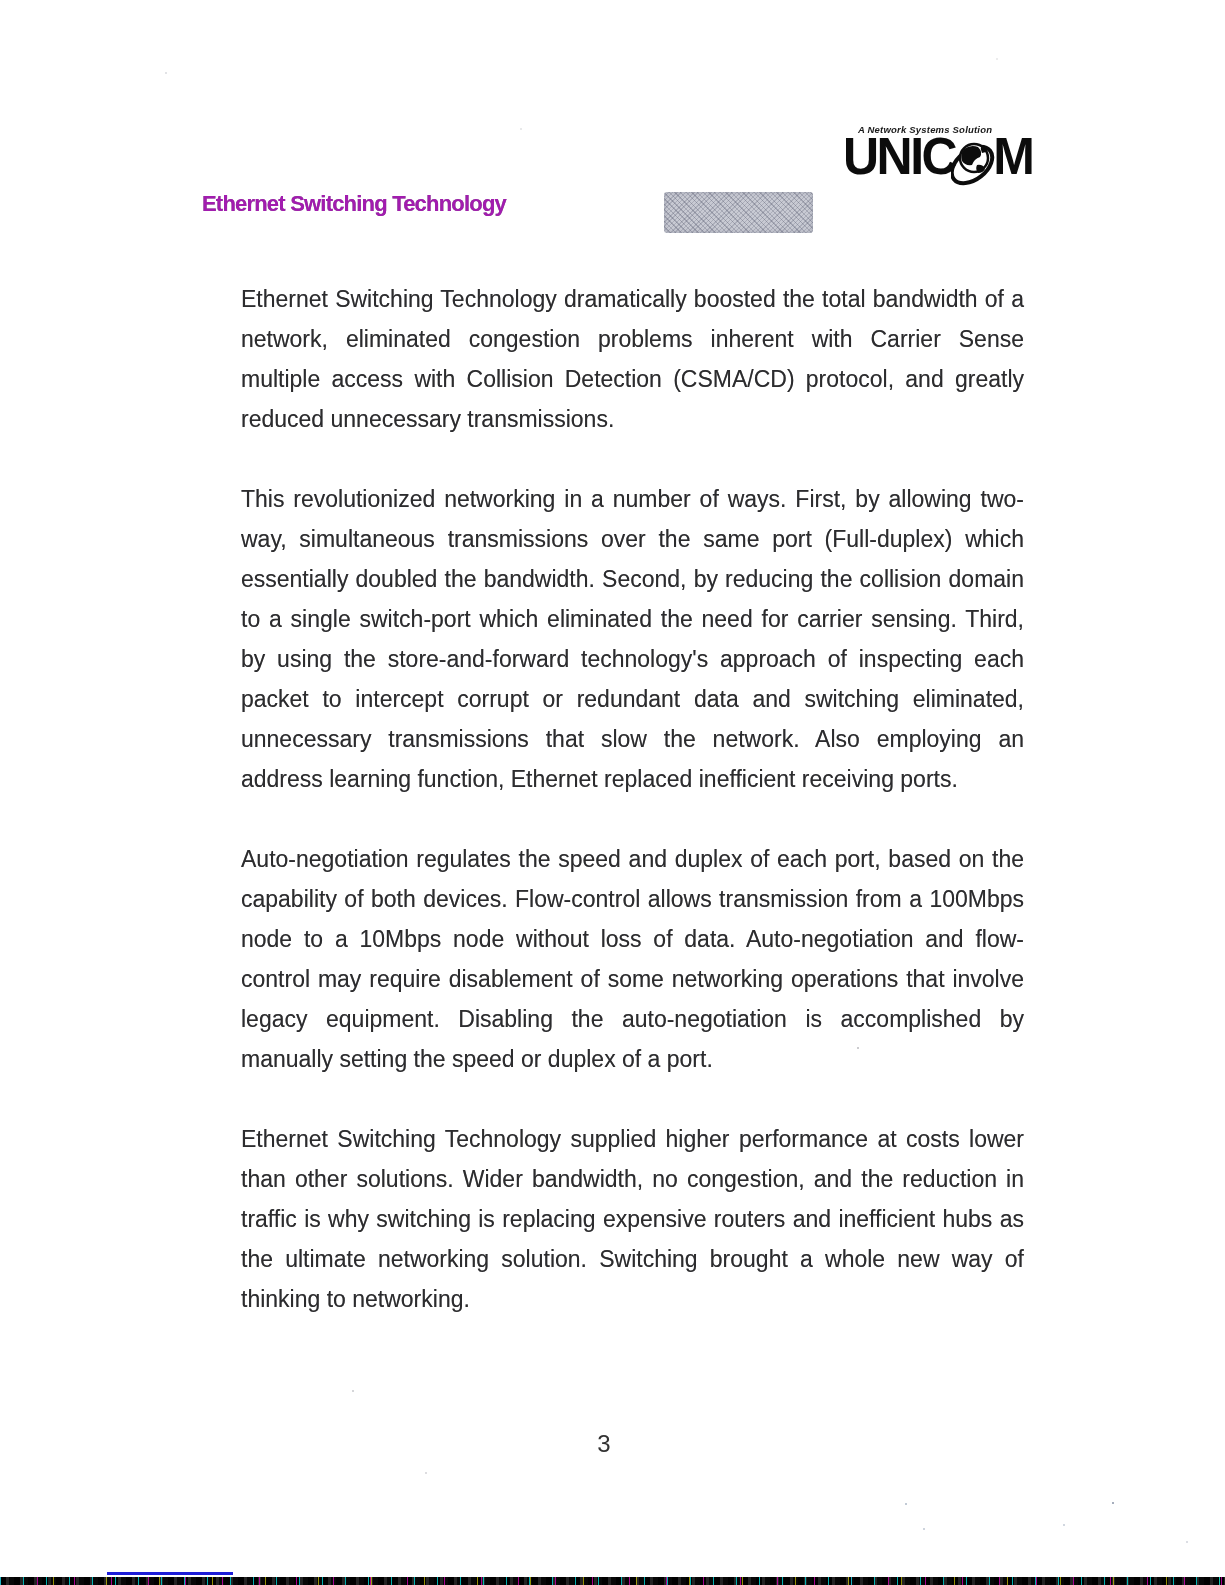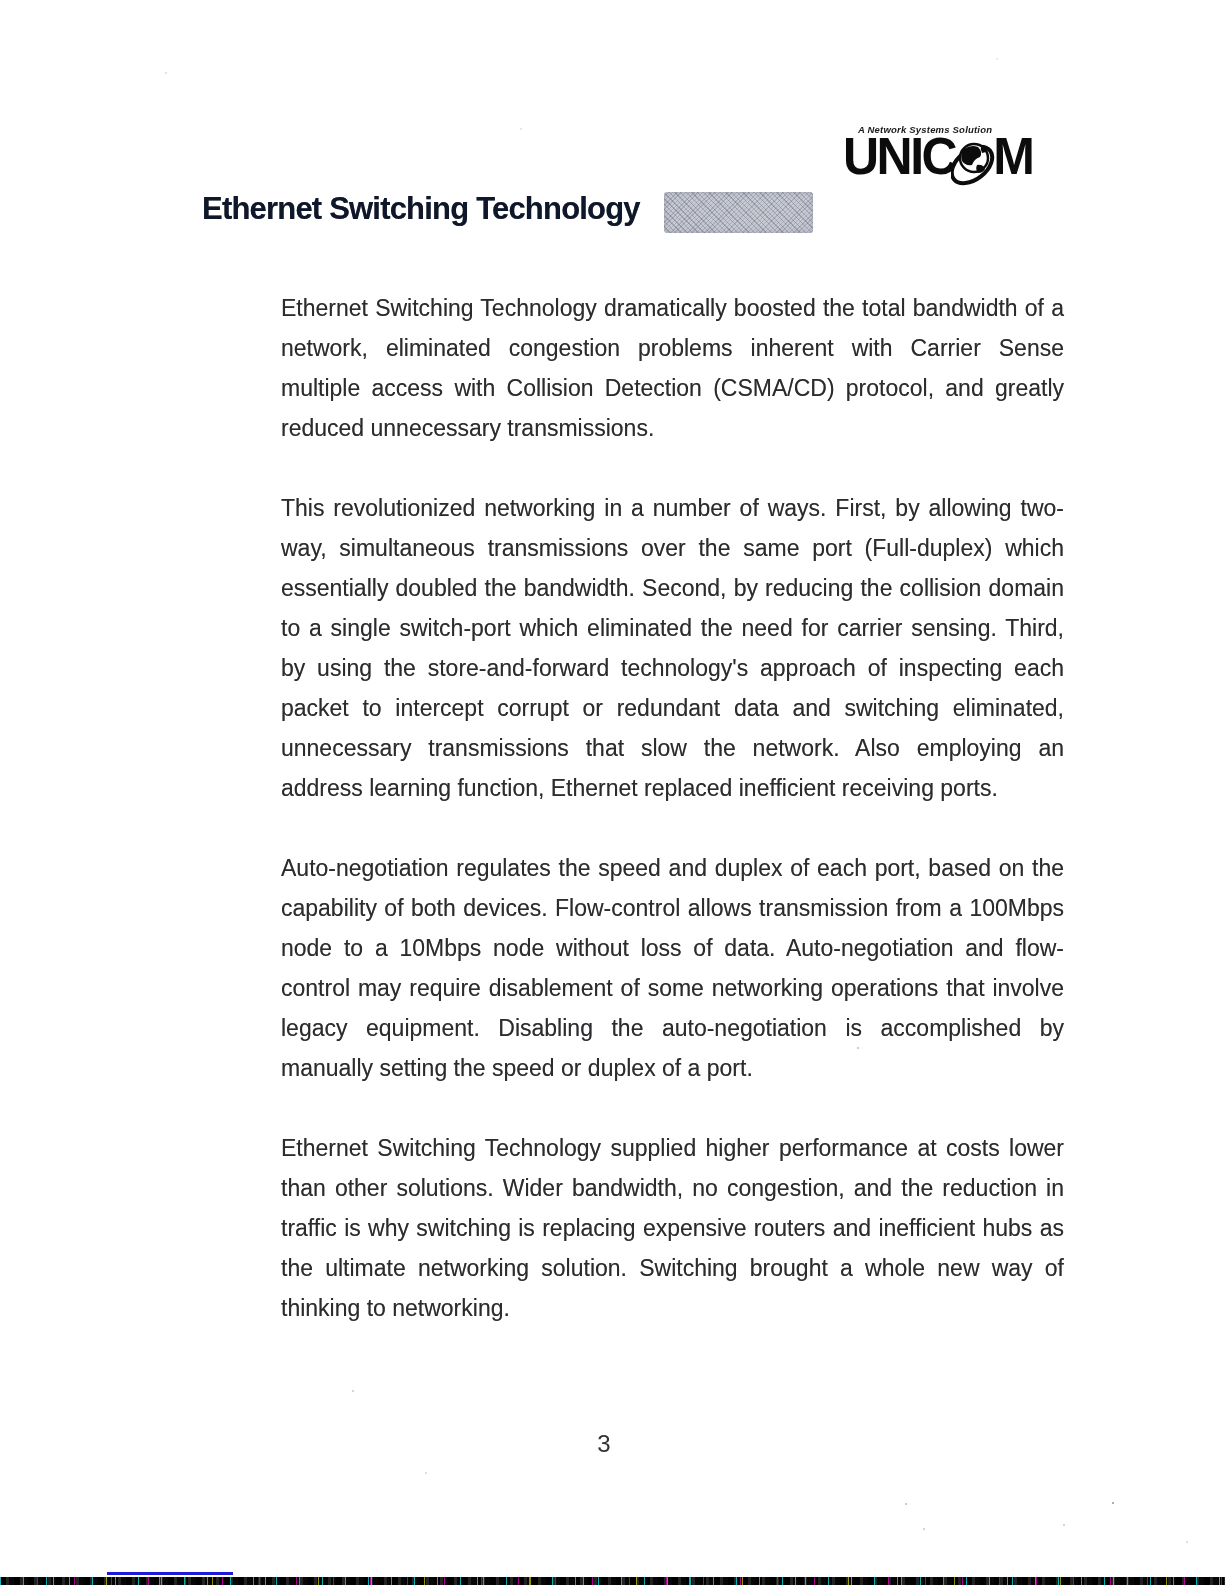--- a/index.html
+++ b/index.html
@@ -26,37 +26,37 @@
     transform:scaleY(1.02); transform-origin:bottom left;
   }
   .globe-wrap {
     width:46px; height:56px; position:relative;
     margin:0 -4px -16px -4px; flex:0 0 auto;
   }
 
   
   .page-title {
     position:absolute; left:202px; top:191px;
-    font-size:31px; font-weight:bold; letter-spacing:-.8px;
-    color:#0f172a; white-space:nowrap;
+    font-size:22px; font-weight:bold; letter-spacing:-.8px;
+    color:#a21caf; white-space:nowrap;
     text-shadow:0 0 .6px rgba(20,20,30,.55);
   }
   .title-box {
     position:absolute; left:664px; top:192px; width:149px; height:41px;
     background-color:#c8cad3;
     background-image:
       repeating-linear-gradient(45deg, rgba(72,76,98,.30) 0 1px, transparent 1px 4px),
       repeating-linear-gradient(135deg, rgba(72,76,98,.22) 0 1px, transparent 1px 3px);
     border-radius:3px;
     box-shadow:inset 0 0 5px rgba(125,130,145,.55);
   }
 
   
   main.doc-body {
-    position:absolute; left:241px; top:288px; width:783px;margin-left:40px;
+    position:absolute; left:241px; top:279px; width:783px;
   }
   main.doc-body p {
     font-size:23px; line-height:40px; color:#2c2c2e;
     text-align:justify; margin:0 0 40px 0;
     text-shadow:0 0 .5px rgba(40,40,45,.45);
   }
 
   
   .page-number {
     position:absolute; left:584px; top:1430px; width:40px;

